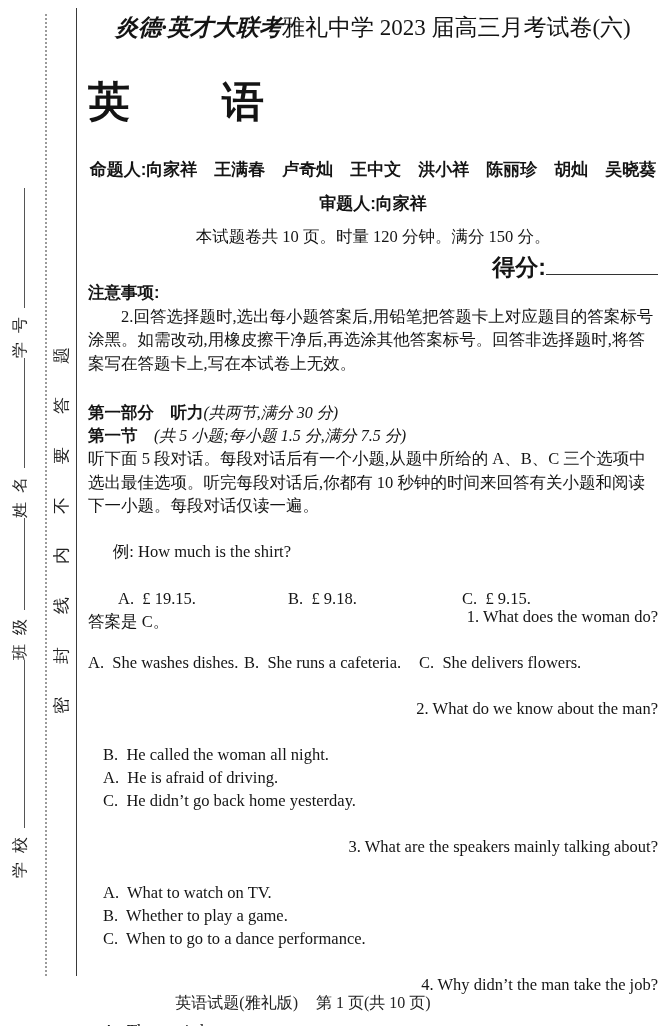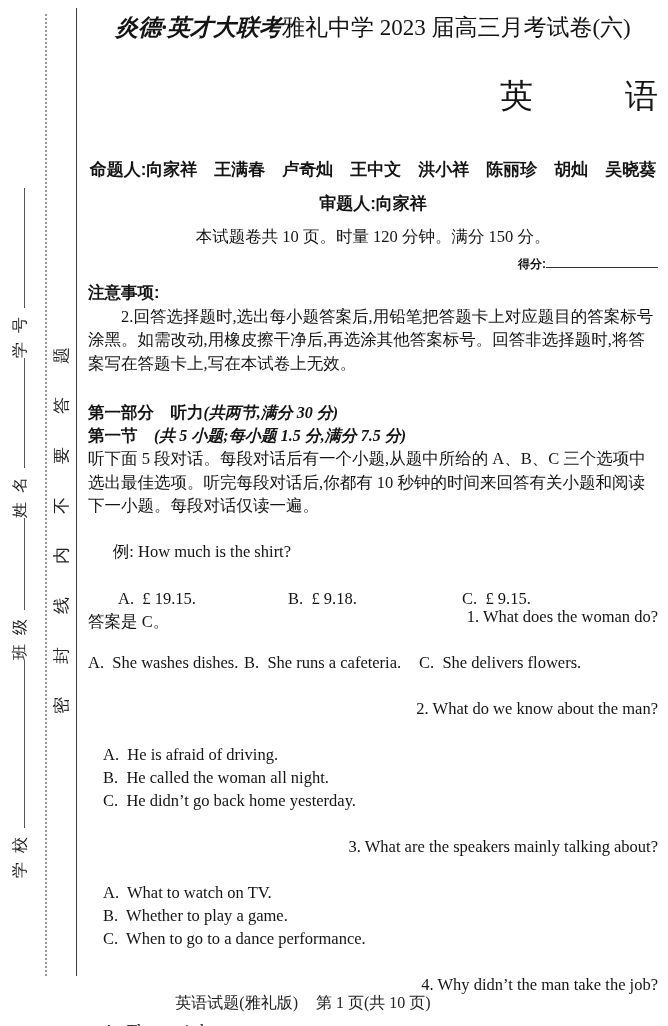--- a/index.html
+++ b/index.html
@@ -23,38 +23,38 @@
   .seal-text{
     position:absolute;left:50px;top:714px;width:412px;height:22px;
     transform:rotate(-90deg);transform-origin:0 0;
     font-size:17px;letter-spacing:33px;white-space:nowrap;color:#222;
   }
   
   .content{position:absolute;left:88px;width:570px;}
   .header1{top:12px;text-align:center;font-size:23px;line-height:32px;white-space:nowrap;}
   .header1 .brush{font-weight:bold;font-style:italic;font-family:"Liberation Serif",serif;}
   .header1 .kai{font-weight:normal;}
-  .title2{top:74px;text-align:right;font-size:33px;font-weight:normal;
+  .title2{top:74px;text-align:left;font-size:42px;font-weight:bold;
     font-family:"Liberation Sans","DejaVu Sans",sans-serif;}
   .title2 .gap{display:inline-block;width:92px;}
   .proposers{top:158px;text-align:center;font-size:17px;font-weight:bold;white-space:nowrap;
     font-family:"Liberation Sans","DejaVu Sans",sans-serif;}
   .reviewer{top:192px;text-align:center;font-size:17px;font-weight:bold;
     font-family:"Liberation Sans","DejaVu Sans",sans-serif;}
   .exam-meta{top:226px;text-align:center;font-size:16.5px;}
-  .score-row{top:252px;text-align:right;font-size:12px;}
+  .score-row{top:252px;text-align:right;font-size:23px;}
   .score-row .lbl{font-weight:bold;font-family:"Liberation Sans","DejaVu Sans",sans-serif;}
   .score-row .blank{display:inline-block;width:112px;border-bottom:1.5px solid #333;height:15px;}
   
   .block{position:absolute;left:88px;width:570px;font-size:16.5px;}
   .blockA{top:281px;line-height:23.5px;}
   .blockB{top:401px;line-height:23.2px;}
   .blockC{top:582px;line-height:23.0px;}
   .bold-hei{font-weight:bold;font-family:"Liberation Sans","DejaVu Sans",sans-serif;font-size:16.5px;}
-  .note{font-weight:bold;font-family:"Liberation Serif",serif;font-style:italic;font-size:16px;}
+  .note{font-weight:normal;font-family:"Liberation Serif",serif;font-style:italic;font-size:16px;}
   .indent{text-indent:2em;}
   .pre{white-space:pre-wrap;}
   .opt-row{position:relative;height:23px;}
   .opt-row .opt{position:absolute;white-space:pre;}
   .ex-a{left:30px;} .ex-b{left:200px;} .ex-c{left:374px;}
   .q1-a{left:0;} .q1-b{left:156px;} .q1-c{left:331px;}
   .q-line{padding-left:8px;white-space:pre-wrap;text-align:right;}
   .opt-line{padding-left:15px;white-space:pre-wrap;}
   
   .footer{position:absolute;left:0;top:993px;width:606px;text-align:center;
@@ -120,22 +120,22 @@
     </div>
     <div class="opt-row">
       <span class="opt q1-a">A.  She washes dishes.</span>
       <span class="opt q1-b">B.  She runs a cafeteria.</span>
       <span class="opt q1-c">C.  She delivers flowers.</span>
     </div>
 
     <div class="q-line">
       <span>2. </span><span>What do we know about the man?</span>
     </div>
+    <div class="opt-line">B.  He called the woman all night.</div>
     <div class="opt-line">A.  He is afraid of driving.</div>
-    <div class="opt-line">B.  He called the woman all night.</div>
     <div class="opt-line">C.  He didn’t go back home yesterday.</div>
 
     <div class="q-line">
       <span>3. </span><span>What are the speakers mainly talking about?</span>
     </div>
     <div class="opt-line">A.  What to watch on TV.</div>
     <div class="opt-line">B.  Whether to play a game.</div>
     <div class="opt-line">C.  When to go to a dance performance.</div>
 
     <div class="q-line">

